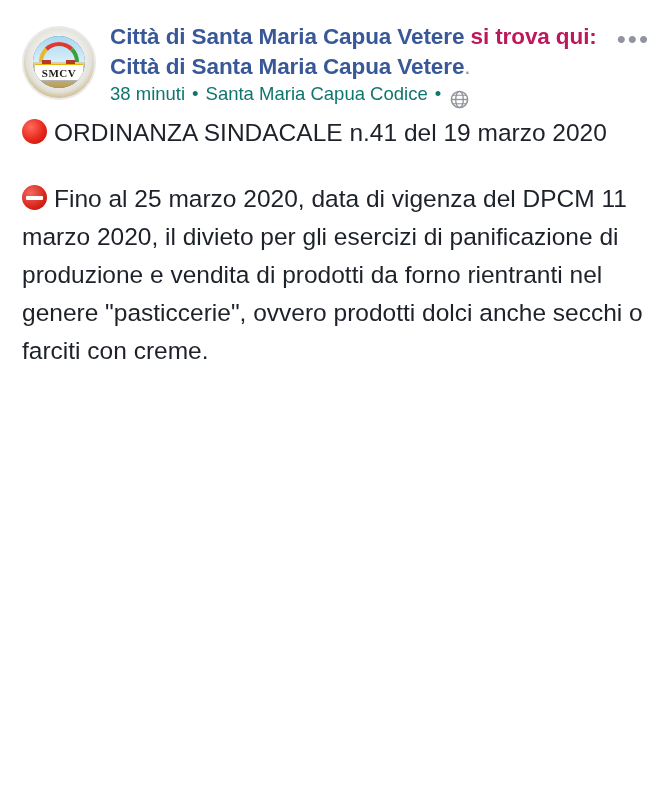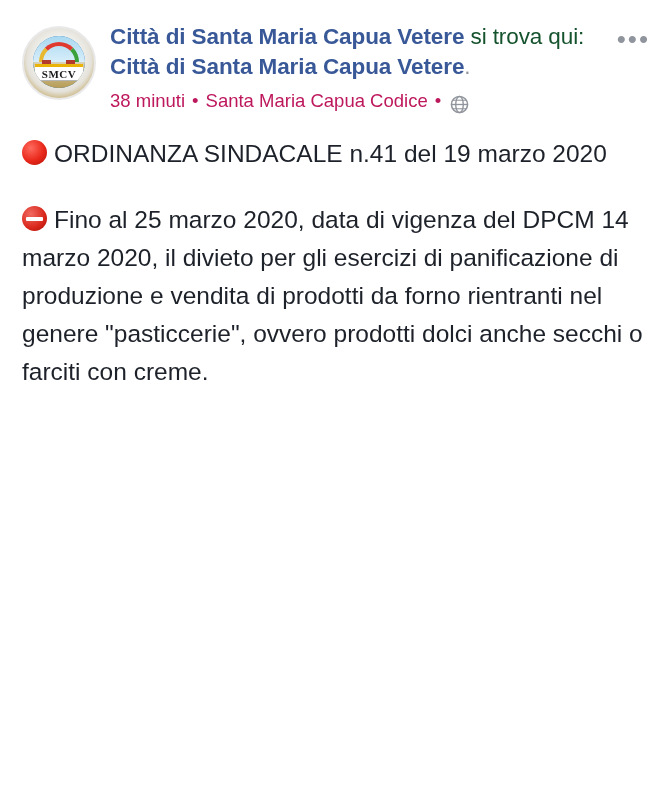--- a/index.html
+++ b/index.html
@@ -73,21 +73,21 @@
     position: absolute;
     left: 33px; bottom: 13px;
     width: 9px; height: 15px;
     background: #b43b2c;
   }
   .avatar .ribbon {
     position: absolute;
     left: 2px; bottom: 7px;
     width: 48px; height: 17px;
     background: #ffffff;
-    border-top: 3px solid #eab308;
+    border-top: 1px solid #eab308;
     border-bottom: 1px solid #b5b5b5;
     display: flex;
     align-items: center;
     justify-content: center;
     font-size: 11px;
     font-weight: bold;
     letter-spacing: 0.5px;
     color: #1b1b1b;
     font-family: "Liberation Serif", serif;
   }
@@ -97,38 +97,37 @@
     flex: 1 1 auto;
   }
   .title-line {
     font-size: 22.5px;
     line-height: 30px;
     color: #385898;
     font-weight: bold;
     letter-spacing: -0.1px;
   }
   .title-line .sub {
-    color: #14532d;
-    font-weight: normal;
+    color: #be185d;
+    font-weight: bold;
   }
   .title-line .place {
     color: #385898;
     font-weight: bold;
   }
   .title-line .dot {
     color: #90949c;
     font-weight: normal;
   }
   .meta {
-    margin-top: 7px;
     font-size: 18.5px;
     line-height: 24px;
-    color: #be185d;
+    color: #0f766e;
     display: flex;
-    align-items: center;
+    align-items: flex-end;
     flex-wrap: wrap;
   }
   .meta .sep { margin: 0 7px; }
   .globe {
     display: inline-block;
     width: 19px; height: 19px;
     margin-left: 2px;
     position: relative;
     top: 3px;
   }
@@ -137,21 +136,21 @@
     right: 0;
     top: 10px;
     color: #90949c;
     font-size: 26px;
     letter-spacing: 2px;
     line-height: 14px;
     cursor: pointer;
     user-select: none;
   }
   .body {
-    margin-top: 22px;
+    margin-top: 8px;
     font-size: 24.5px;
     line-height: 38px;
     color: #1d2129;
     font-weight: 400;
   }
   .para { margin: 0 0 28px 0; }
   .para:last-child { margin-bottom: 0; }
   .emoji-red {
     display: inline-block;
     width: 25px; height: 25px;
@@ -244,18 +243,18 @@
   </div>
 
   <div class="body">
 
     <p class="para">
       <span class="emoji-red"></span><span>ORDINANZA SINDACALE n.41 del 19 marzo 2020</span>
     </p>
 
 
     <p class="para">
-      <span class="emoji-noentry"></span><span>Fino al 25 marzo 2020, data di vigenza del DPCM 14 marzo 2020, il divieto per gli esercizi di panificazione di produzione e vendita di prodotti da forno rientranti nel genere "pasticcerie", ovvero prodotti dolci anche secchi o farciti con creme.</span>
+      <span class="emoji-noentry"></span><span>Fino al 25 marzo 2020, data di vigenza del DPCM 11 marzo 2020, il divieto per gli esercizi di panificazione di produzione e vendita di prodotti da forno rientranti nel genere "pasticcerie", ovvero prodotti dolci anche secchi o farciti con creme.</span>
     </p>
 
 
   </div>
 </div>
 
 </body></html>

